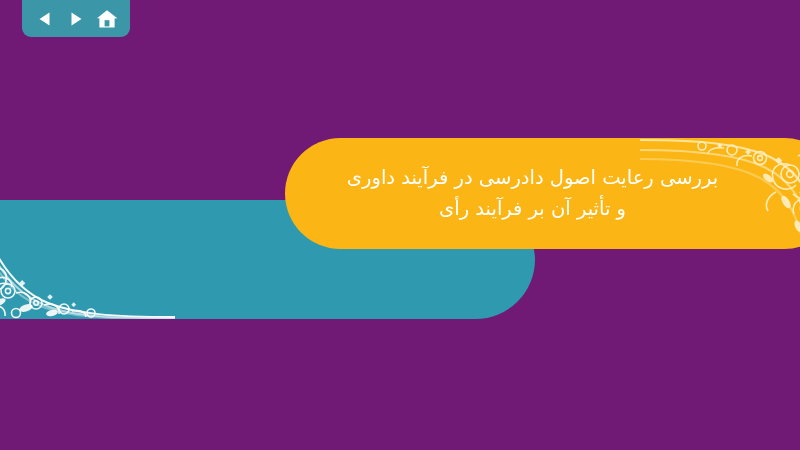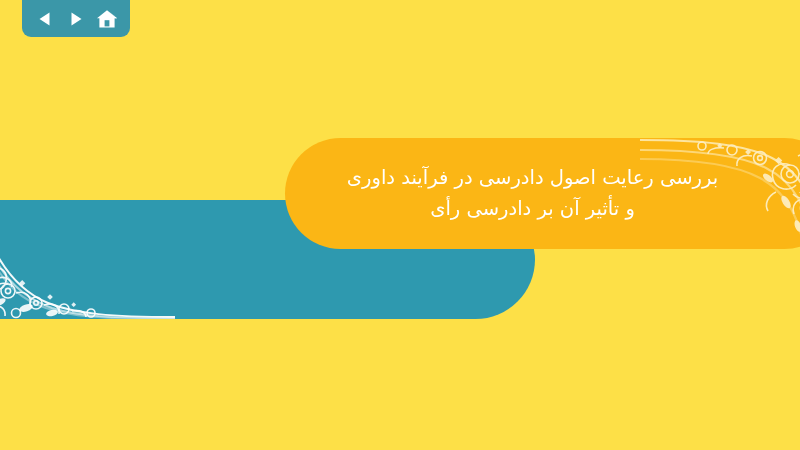--- a/index.html
+++ b/index.html
@@ -6,21 +6,21 @@
     margin: 0;
     padding: 0;
     background: #ffffff;
   }
   #stage {
     position: relative;
     width: 800px;
     height: 450px;
     overflow: hidden;
     font-family: "DejaVu Sans", sans-serif;
-    background: #fde047;
+    background: #701a75;
   }
 
   
   #navbar {
     position: absolute;
     left: 22px;
     top: 0;
     width: 108px;
     height: 37px;
     background: #3b97a8;
@@ -230,18 +230,18 @@
           <ellipse cx="146" cy="64" rx="7" ry="3.4" transform="rotate(58 146 64)"></ellipse>
           <ellipse cx="158" cy="88" rx="6" ry="3" transform="rotate(70 158 88)"></ellipse>
           <ellipse cx="128" cy="40" rx="6" ry="3" transform="rotate(40 128 40)"></ellipse>
           <ellipse cx="166" cy="104" rx="5.5" ry="2.8" transform="rotate(78 166 104)"></ellipse>
         </g>
       </svg>
     </div>
 
     <div id="title-block">
       <div class="title-line">بررسی رعایت اصول دادرسی در فرآیند داوری</div>
-      <div class="title-line">و تأثیر آن بر دادرسی رأی</div>
+      <div class="title-line">و تأثیر آن بر فرآیند رأی</div>
     </div>
 
   </div>
 
 </div>
 
 </body></html>

